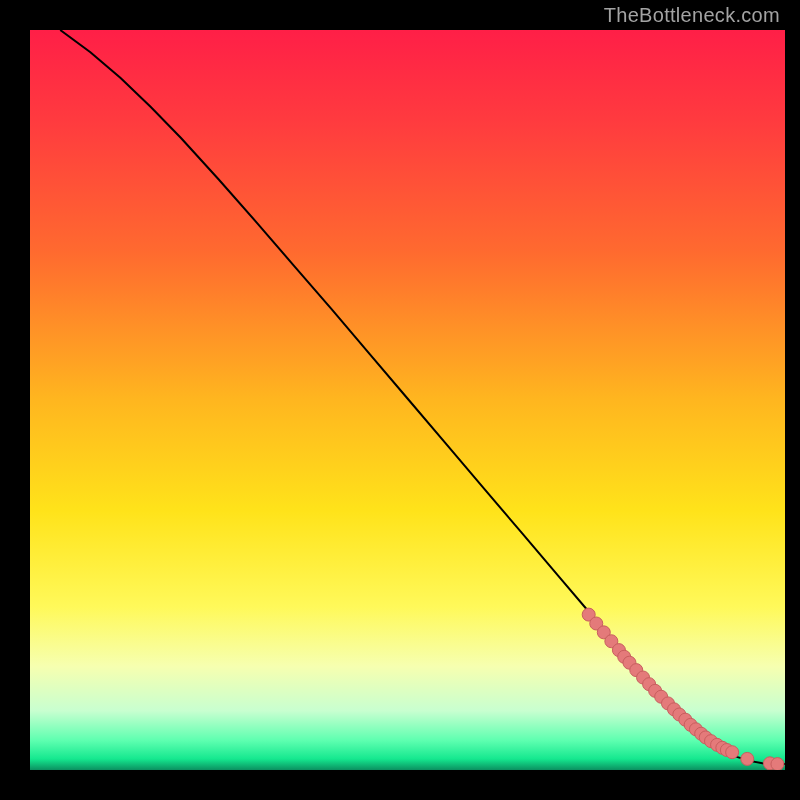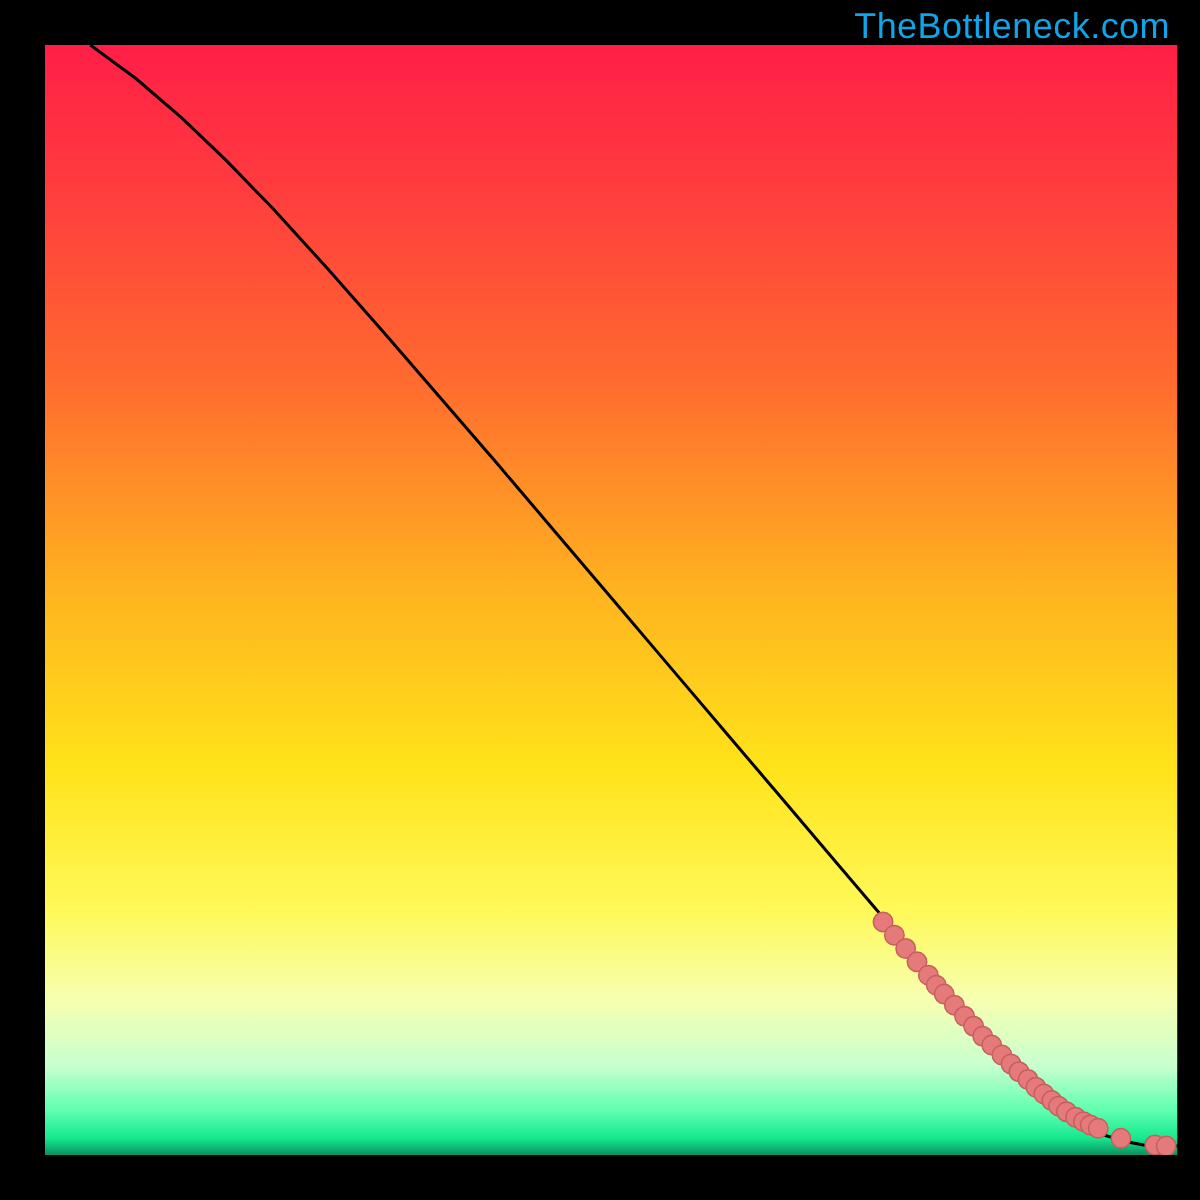--- a/index.html
+++ b/index.html
@@ -8,22 +8,22 @@
     background: #000;
     width: 800px;
     height: 800px;
     position: relative;
     font-family: Arial, Helvetica, sans-serif;
   }
   .watermark {
     position: absolute;
     top: 4px;
     right: 20px;
-    color: #0ea5e9;
-    font-size: 24px;
+    color: #a3a3a3;
+    font-size: 20px;
     font-weight: 500;
     letter-spacing: 0.3px;
     z-index: 10;
   }
   .plot-frame {
     position: absolute;
     left: 30px;
     top: 30px;
     width: 755px;
     height: 740px;

